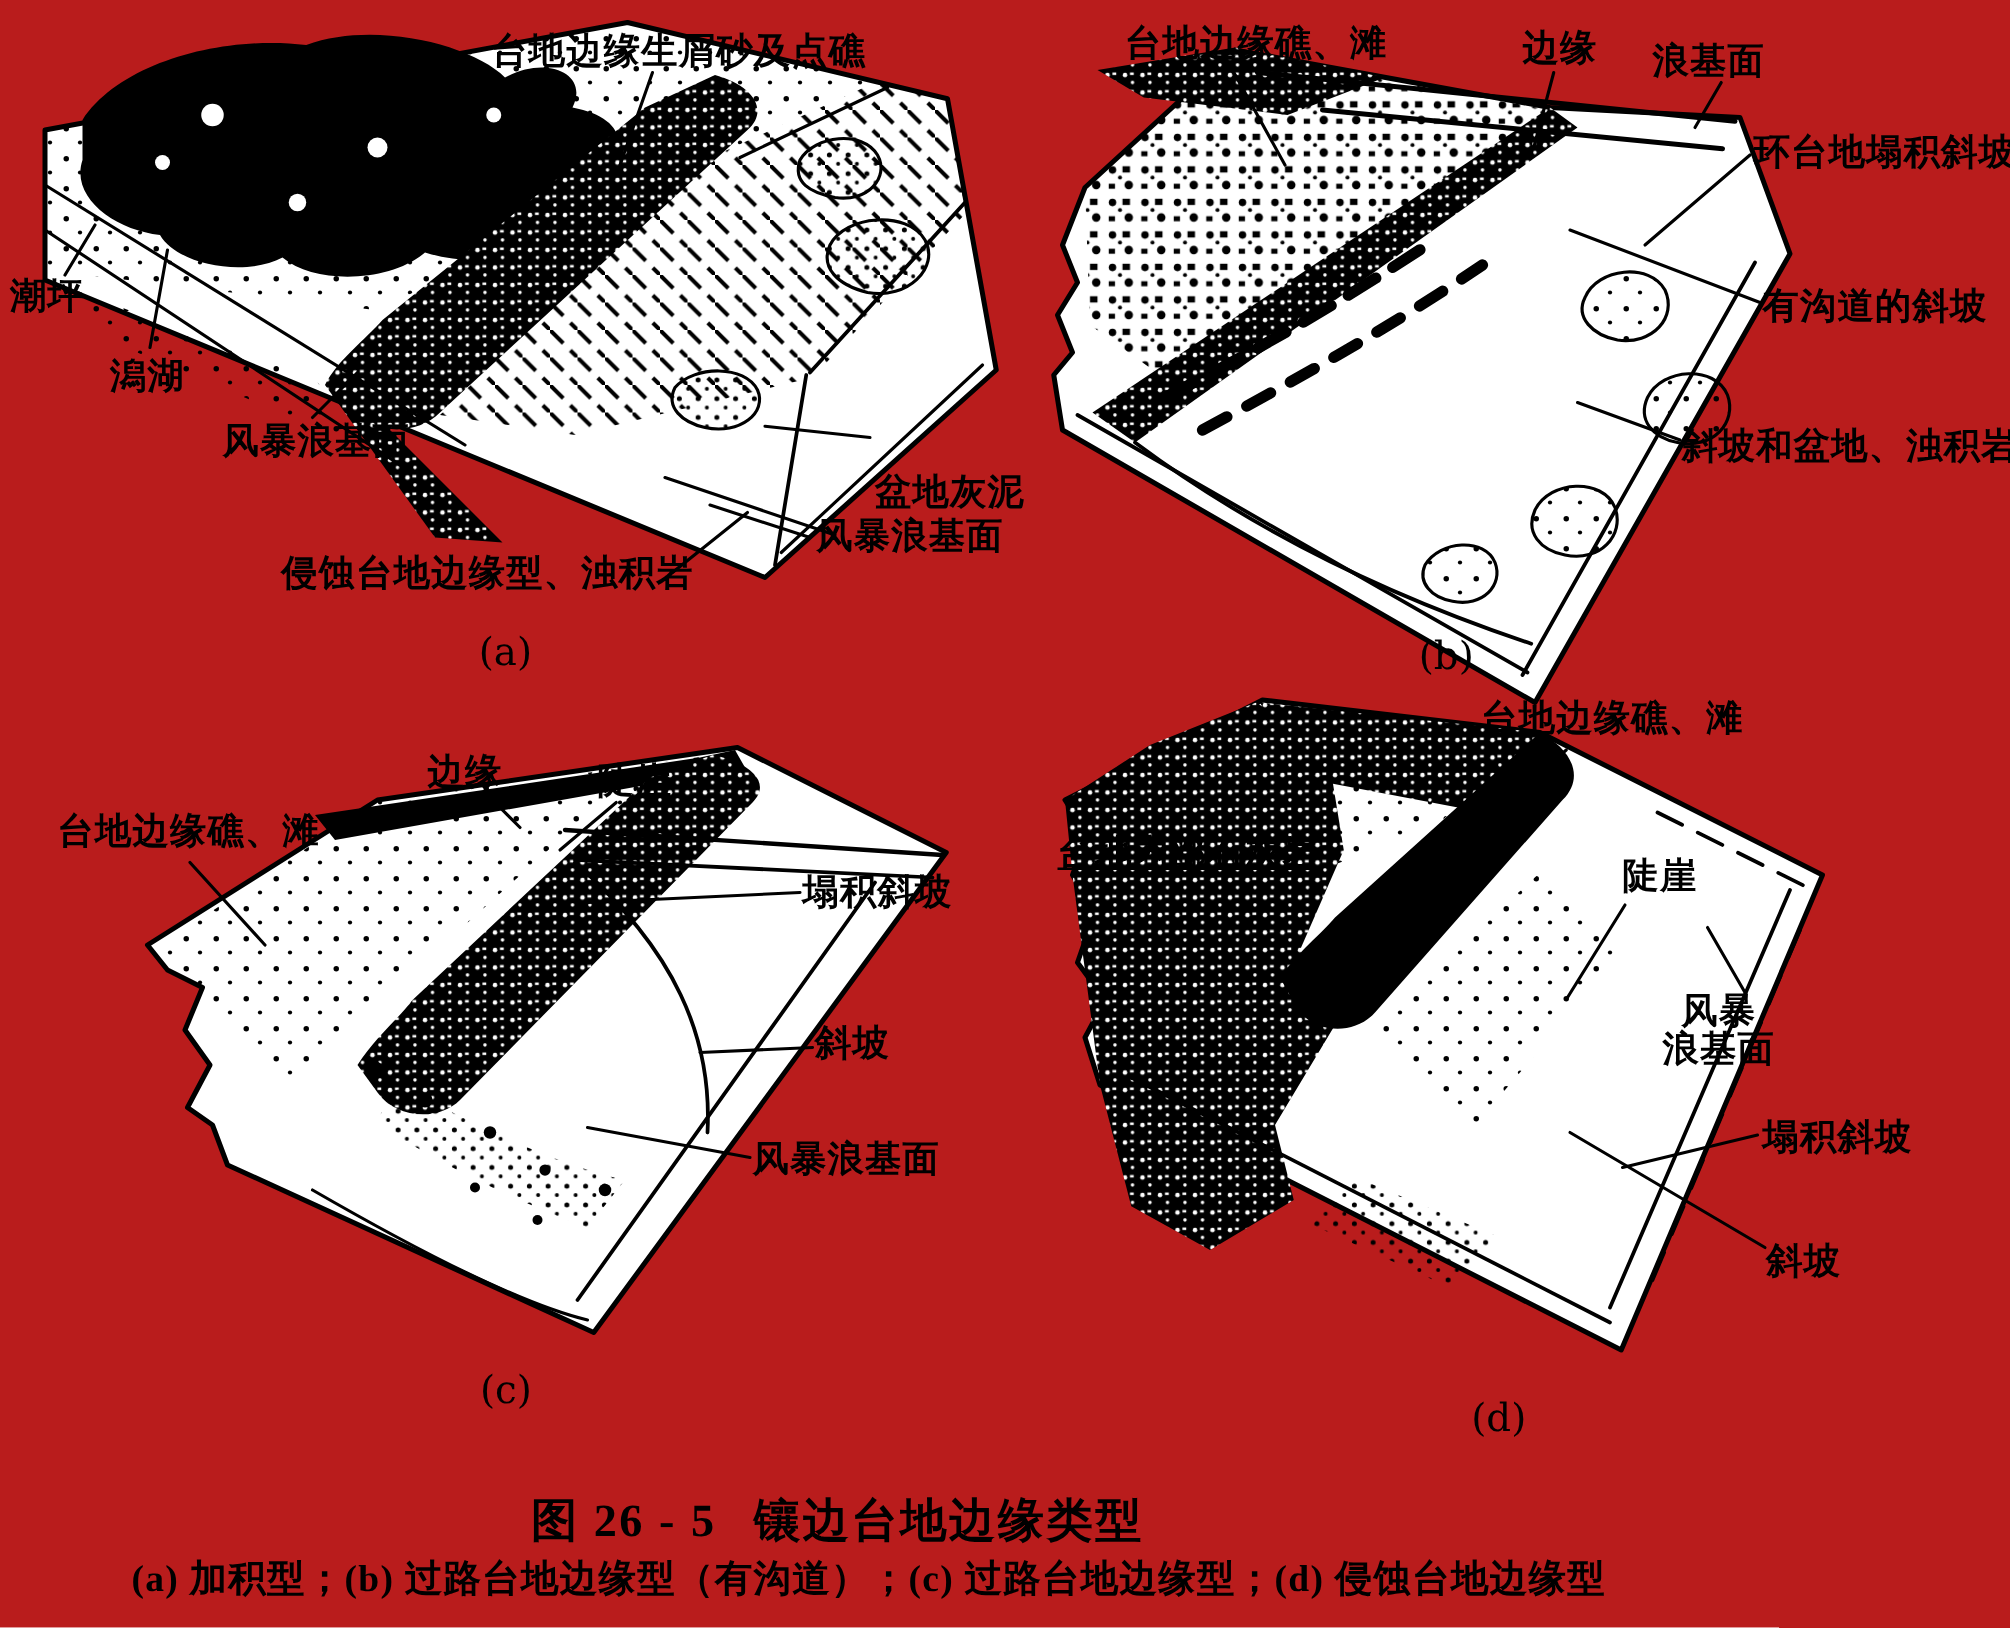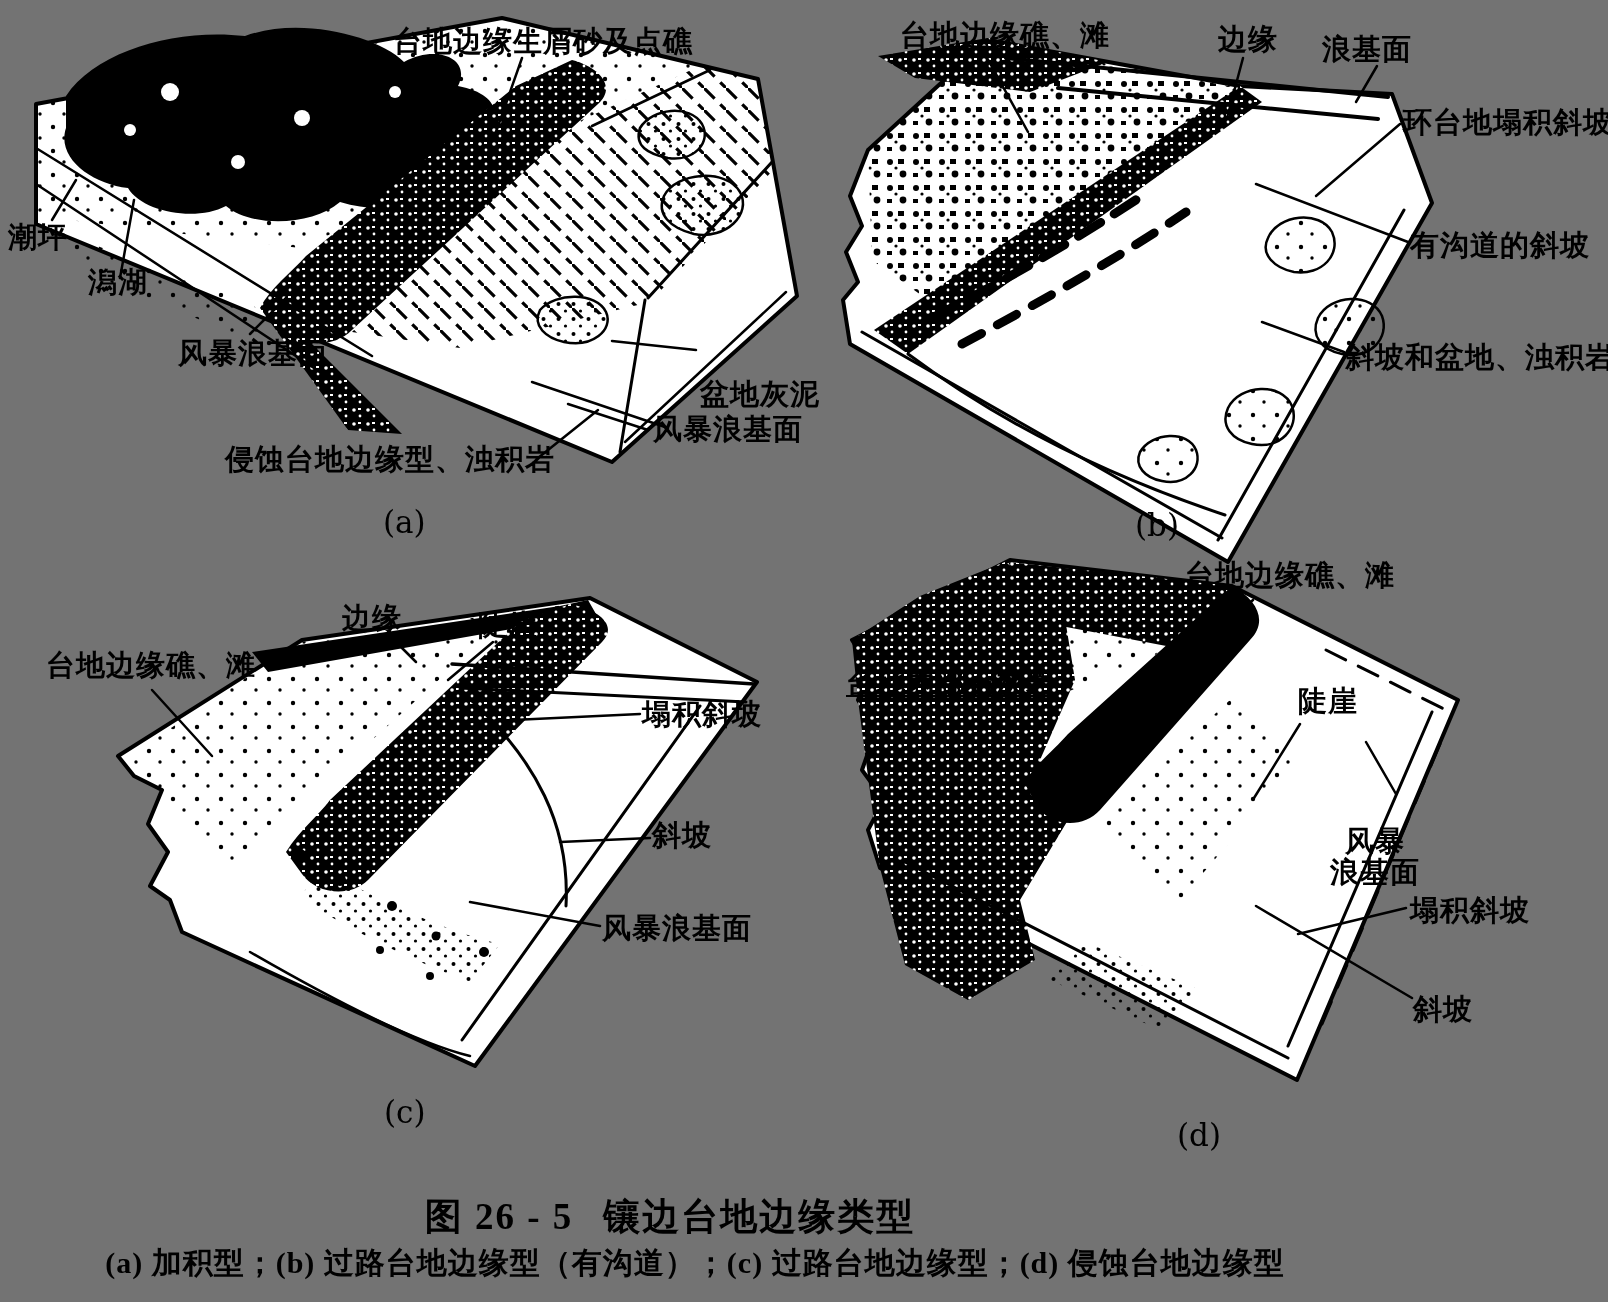--- a/index.html
+++ b/index.html
@@ -1,17 +1,17 @@
 <!DOCTYPE html>
 <html><head>
 <meta charset="utf-8">
 <style>
   html,body{margin:0;padding:0;background:#ffffff;}
   .stage{
-    position:relative;width:1608px;height:1302px;background:#737373;overflow:hidden;
+    position:relative;width:1608px;height:1302px;background:#b91c1c;overflow:hidden;
     font-family:"Liberation Serif","DejaVu Serif",serif;color:#000;
   }
   .art{position:absolute;left:0;top:0;}
   .lbl{
     position:absolute;font-size:29px;font-weight:700;line-height:1.08;
     white-space:nowrap;letter-spacing:1px;color:#000;
   }
   .lbl .ln{display:block;text-align:center;}
   .tag{
     position:absolute;font-size:31px;font-weight:400;letter-spacing:0;
@@ -198,21 +198,21 @@
         <path d="M1300,724 L1254,798"></path>
         <path d="M1396,794 L1366,742"></path>
         <path d="M1406,908 L1298,934"></path>
         <path d="M1412,998 L1256,906"></path>
       </g>
     </g>
   </svg>
 
   <div class="lbl" style="left:393px;top:26px;">台地边缘生屑砂及点礁</div>
   <div class="lbl" style="left:8px;top:222px;">潮坪</div>
-  <div class="lbl" style="left:88px;top:267px;">潟湖</div>
+  <div class="lbl" style="left:88px;top:286px;">潟湖</div>
   <div class="lbl" style="left:178px;top:338px;">风暴浪基面</div>
   <div class="lbl" style="left:225px;top:444px;">侵蚀台地边缘型、浊积岩</div>
   <div class="lbl" style="left:700px;top:335px;margin-top:44px;">盆地灰泥</div>
   <div class="lbl" style="left:653px;top:414px;">风暴浪基面</div>
   <div class="tag" style="left:383px;top:504px;">(a)</div>
 
   <div class="lbl" style="left:900px;top:20px;">台地边缘礁、滩</div>
   <div class="lbl" style="left:1218px;top:24px;">边缘</div>
   <div class="lbl" style="left:1322px;top:34px;">浪基面</div>
   <div class="lbl" style="left:1403px;top:107px;">环台地塌积斜坡</div>
@@ -224,21 +224,21 @@
   <div class="lbl" style="left:478px;top:610px;">陡崖</div>
   <div class="lbl" style="left:46px;top:650px;">台地边缘礁、滩</div>
   <div class="lbl" style="left:642px;top:699px;">塌积斜坡</div>
   <div class="lbl" style="left:652px;top:820px;">斜坡</div>
   <div class="lbl" style="left:602px;top:913px;">风暴浪基面</div>
   <div class="tag" style="left:384px;top:1094px;">(c)</div>
 
   <div class="lbl" style="left:1185px;top:560px;">台地边缘礁、滩</div>
   <div class="lbl" style="left:846px;top:668px;text-decoration:underline;">台地内部石灰岩</div>
   <div class="lbl" style="left:1298px;top:686px;">陡崖</div>
-  <div class="lbl" style="left:1330px;top:794px;width:90px;margin-top:32px;">
+  <div class="lbl" style="left:1330px;top:794px;width:90px;">
     <span class="ln">风暴</span>
     <span class="ln">浪基面</span>
   </div>
   <div class="lbl" style="left:1410px;top:895px;">塌积斜坡</div>
   <div class="lbl" style="left:1413px;top:994px;">斜坡</div>
   <div class="tag" style="left:1177px;top:1117px;">(d)</div>
 
   <div class="caption">
     <span class="num">图 26 - 5</span><span>镶边台地边缘类型</span>
   </div>

